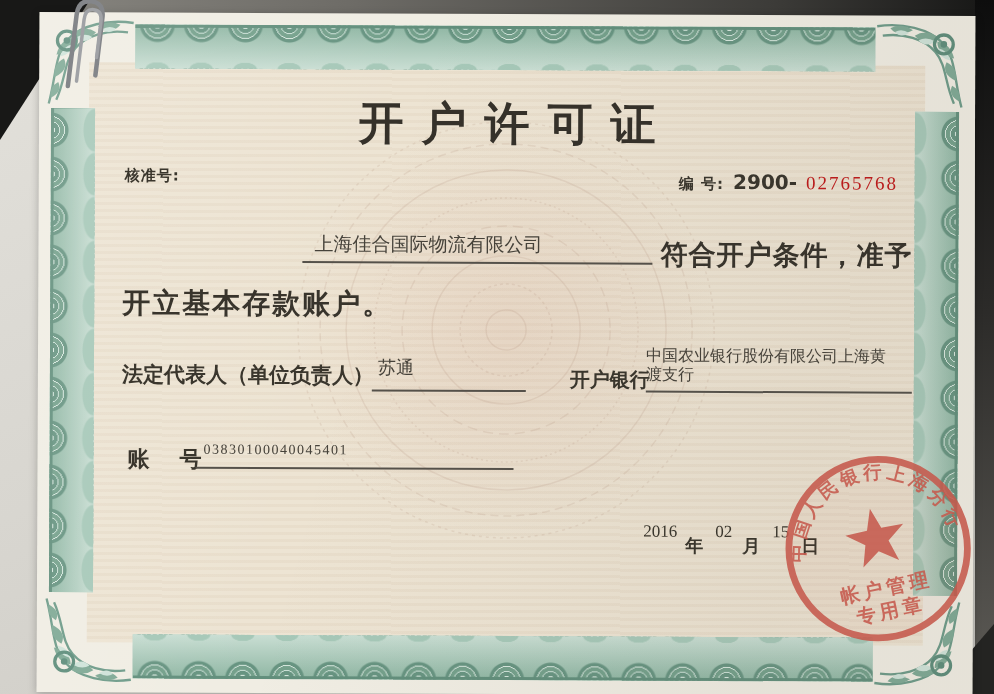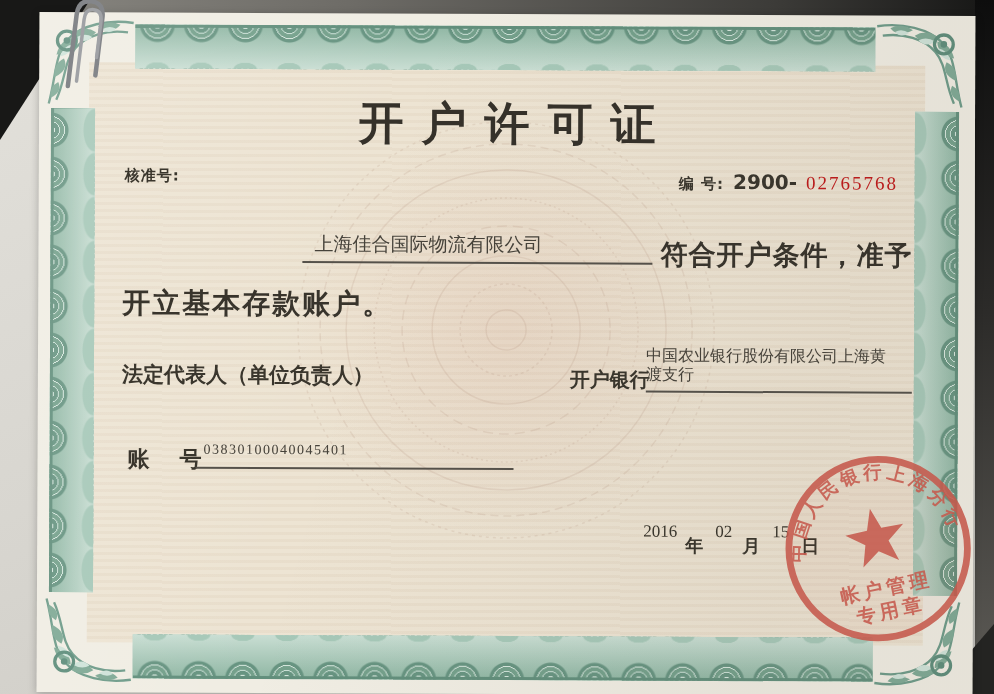--- a/index.html
+++ b/index.html
@@ -235,20 +235,23 @@
       </div>
 
       <div class="abs underline-group" style="left:264px; top:218px; width:350px; height:32px;">
         <span class="val" style="font-size:19px; padding-left:12px;">上海佳合国际物流有限公司</span>
       </div>
       <span class="abs clause" style="left:622px; top:222px;">符合开户条件，准予</span>
 
       <span class="abs clause" style="left:84px; top:272px; font-size:28px; letter-spacing:2px;">开立基本存款账户。</span>
 
       <span class="abs b" style="left:84px; top:348px; font-size:21px;">法定代表人（单位负责人）</span>
+      <div class="abs underline-group" style="left:334px; top:342px; width:154px; height:36px;">
+        <span class="val" style="font-size:18px; padding-left:6px;">苏通</span>
+      </div>
 
       <span class="abs b" style="left:532px; top:352px; font-size:20px;">开户银行</span>
       <div class="abs underline-group" style="left:608px; top:331px; width:266px; height:47px; line-height:19px;">
         <span class="val" style="font-size:16px; display:block;">中国农业银行股份有限公司上海黄</span>
         <span class="val" style="font-size:16px; display:block;">渡支行</span>
       </div>
 
       <span class="abs b" style="left:90px; top:432px; font-size:22px; letter-spacing:4px;">账　号</span>
       <div class="abs underline-group" style="left:158px; top:426px; width:318px; height:30px;">
         <span class="val" style="font-size:14px; letter-spacing:1.5px; padding-left:8px;">03830100040045401</span>

